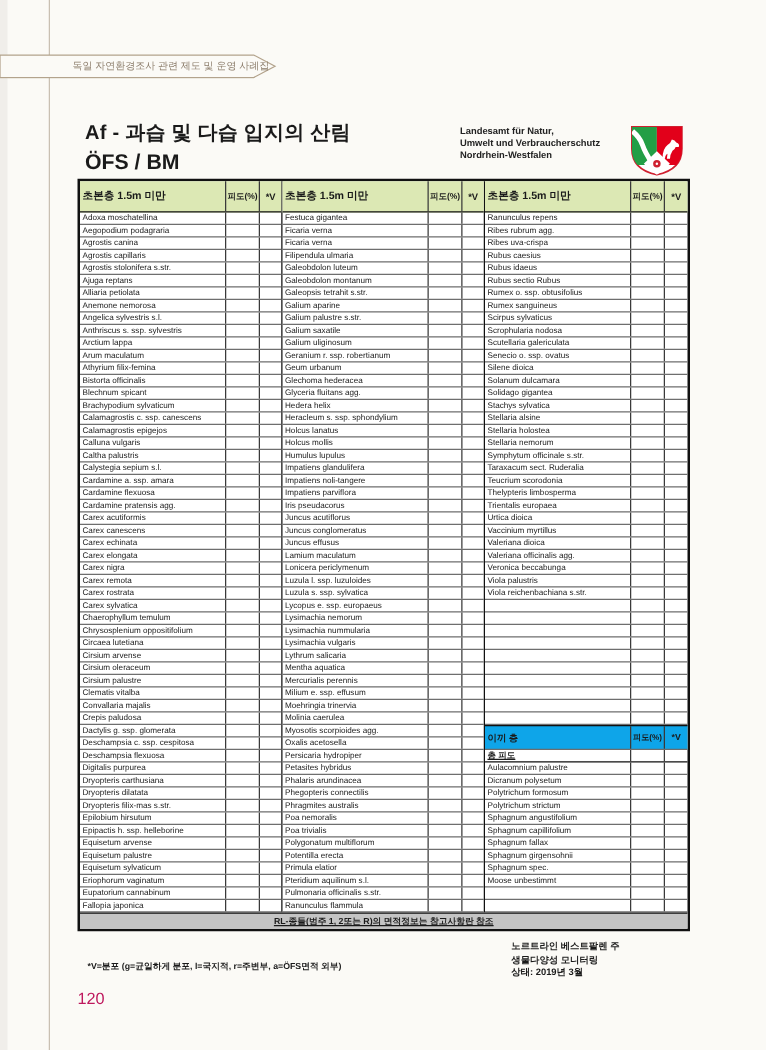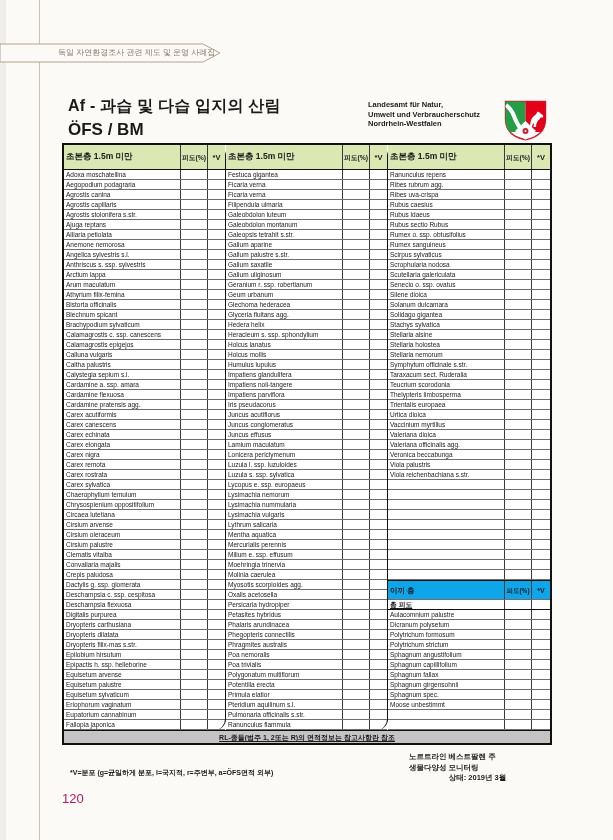--- a/index.html
+++ b/index.html
@@ -24,21 +24,21 @@
   .page-title{font-size:16px;font-weight:bold;letter-spacing:0.2px;}
   .page-subtitle{font-size:17px;font-weight:bold;margin-top:3px;}
   .agency{position:absolute;left:368px;top:100px;font-size:7.5px;line-height:9.5px;font-weight:bold;color:#222;}
   .logo{position:absolute;left:503px;top:100px;}
 
   
   .species-table{
     position:absolute;left:62px;top:143px;width:486px;
     border:2px solid #111;display:flex;flex-wrap:wrap;background:#fff;
   }
-  .tgroup{width:162px;box-sizing:border-box;border-radius:11px;}
+  .tgroup{width:162px;box-sizing:border-box;}
   .tgroup.sep{border-right:1.6px solid #111;}
   .trow{display:flex;height:10px;box-sizing:border-box;border-bottom:1px solid #6e6e6e;}
   .thead{height:25px;background:#dce8b4;border-bottom:1.6px solid #111;}
   .moss-head{height:20px;background:#0ea5e9;border-top:1.2px solid #111;}
   .c-sp{
     width:117px;box-sizing:border-box;border-right:1px solid #3a3a3a;
     font-size:6.5px;line-height:9px;padding:0 1px 0 2px;
     white-space:nowrap;overflow:hidden;
   }
   .c-cv{width:27px;box-sizing:border-box;border-right:1px solid #3a3a3a;}
@@ -52,21 +52,21 @@
   .total-row{border-bottom:1.4px solid #111;}
   .total-row .c-sp{font-weight:bold;text-decoration:underline;font-size:6.8px;}
   .table-footer{
     width:100%;height:13px;box-sizing:border-box;background:#c4c4c4;border-top:1.2px solid #111;
     font-size:7px;font-weight:bold;text-decoration:underline;text-align:center;line-height:13px;
   }
 
   
   .legend{position:absolute;left:70px;top:768px;font-size:7px;font-weight:bold;white-space:nowrap;}
   .org-block{position:absolute;left:409px;top:752px;width:137px;font-size:7.5px;font-weight:bold;line-height:10.5px;}
-  .org-status{text-align:center;}
+  .org-status{text-align:left;}
   .page-number{position:absolute;left:62px;top:791px;font-size:13px;color:#be185d;}
 </style>
 </head>
 <body>
 
 <div class="sheet">
   <div class="page-edge"></div>
   <div class="margin-line"></div>
 
   <div class="tab">

